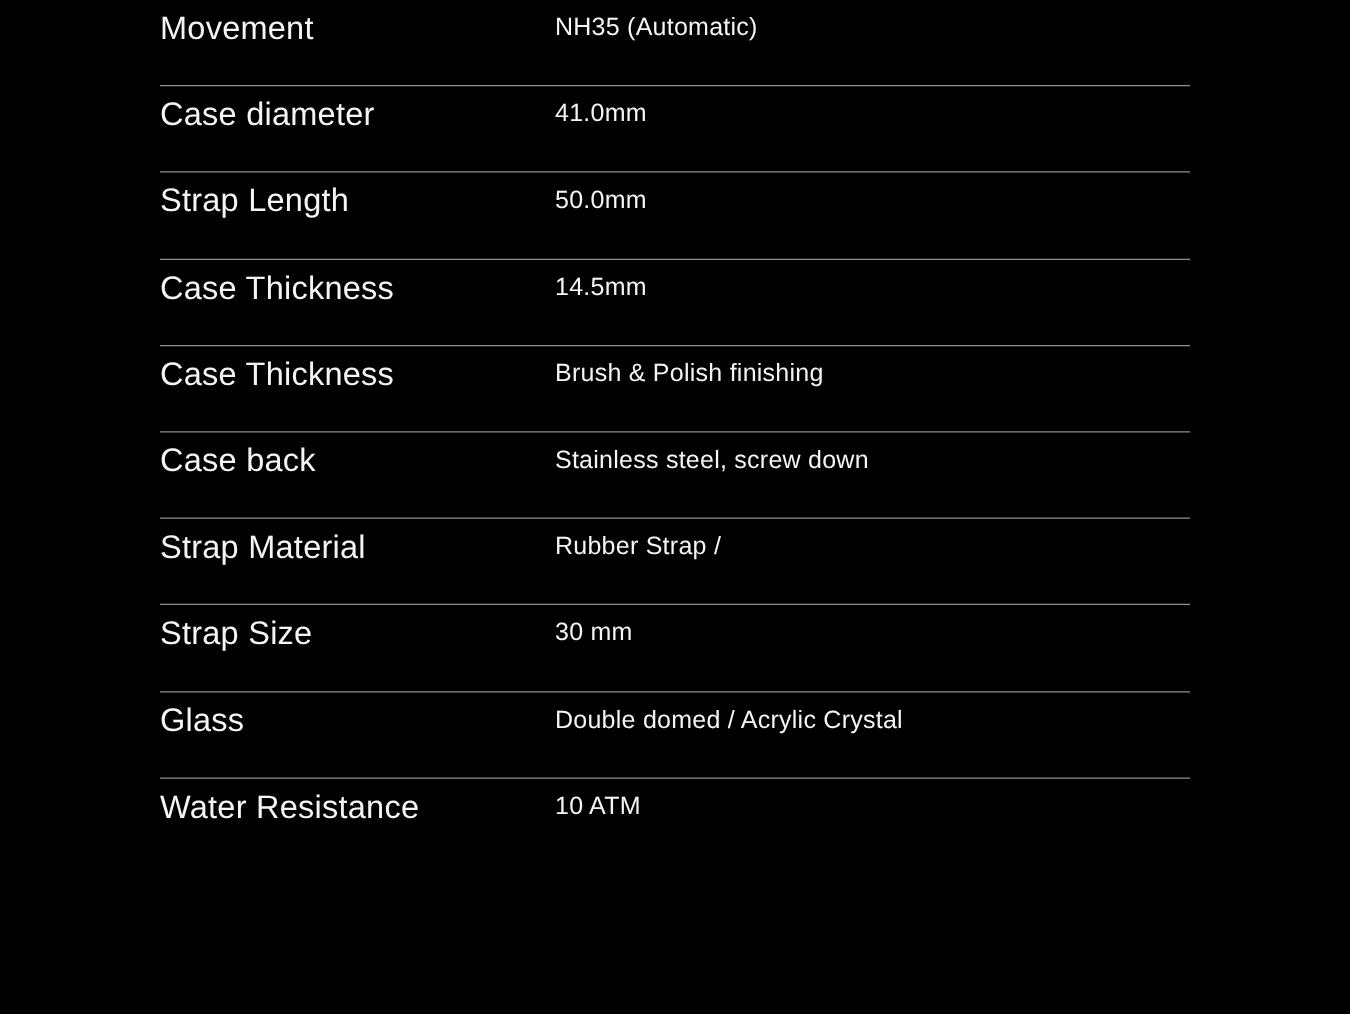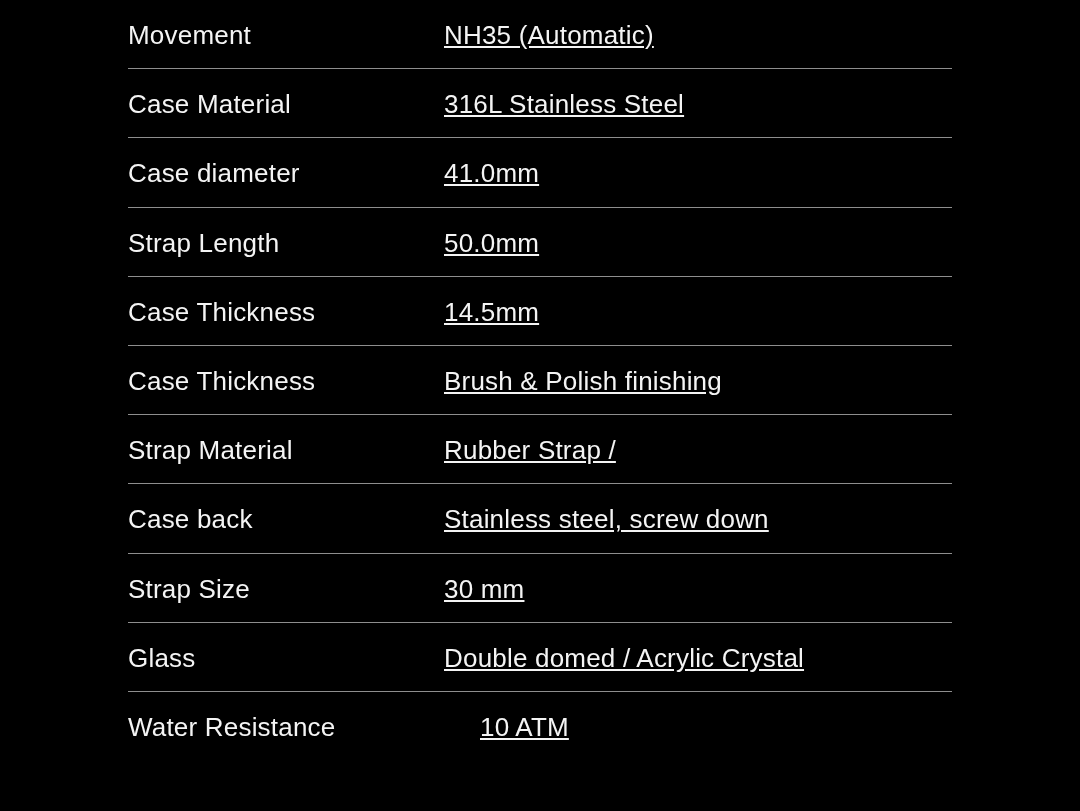--- a/index.html
+++ b/index.html
@@ -21,59 +21,53 @@
     width: 824px;
     height: 811px;
     box-sizing: border-box;
   }
   .spec-row {
     display: flex;
     align-items: flex-start;
     height: 69.2px;
     box-sizing: border-box;
     border-bottom: 1px solid #8e8e8e;
-    padding-top: 19px;
+    padding-top: 6px;
   }
   .spec-row:last-child {
     border-bottom: none;
-    gap: 36px;
   }
   .spec-label {
     width: 316px;
     flex: 0 0 316px;
     font-size: 26px;
     line-height: 32px;
     color: #f4f4f4;
     letter-spacing: 0.2px;
     white-space: nowrap;
   }
   .spec-value {
     flex: 1 1 auto;
-    font-size: 26px;
+    font-size: 20px;
     line-height: 32px;
     color: #f4f4f4;
     letter-spacing: 0.2px;
     white-space: nowrap;
-    text-decoration: underline;
   }
 </style>
 </head>
 <body>
 
 <div class="spec-sheet">
 
   <div class="spec-row">
     <div class="spec-label">Movement</div>
     <div class="spec-value">NH35 (Automatic)</div>
   </div>
 
-  <div class="spec-row">
-    <div class="spec-label">Case Material</div>
-    <div class="spec-value">316L Stainless Steel</div>
-  </div>
 
   <div class="spec-row">
     <div class="spec-label">Case diameter</div>
     <div class="spec-value">41.0mm</div>
   </div>
 
   <div class="spec-row">
     <div class="spec-label">Strap Length</div>
     <div class="spec-value">50.0mm</div>
   </div>
@@ -82,27 +76,27 @@
     <div class="spec-label">Case Thickness</div>
     <div class="spec-value">14.5mm</div>
   </div>
 
   <div class="spec-row">
     <div class="spec-label">Case Thickness</div>
     <div class="spec-value">Brush &amp; Polish finishing</div>
   </div>
 
   <div class="spec-row">
-    <div class="spec-label">Strap Material</div>
-    <div class="spec-value">Rubber Strap /</div>
+    <div class="spec-label">Case back</div>
+    <div class="spec-value">Stainless steel, screw down</div>
   </div>
 
   <div class="spec-row">
-    <div class="spec-label">Case back</div>
-    <div class="spec-value">Stainless steel, screw down</div>
+    <div class="spec-label">Strap Material</div>
+    <div class="spec-value">Rubber Strap /</div>
   </div>
 
   <div class="spec-row">
     <div class="spec-label">Strap Size</div>
     <div class="spec-value">30 mm</div>
   </div>
 
   <div class="spec-row">
     <div class="spec-label">Glass</div>
     <div class="spec-value">Double domed / Acrylic Crystal</div>

